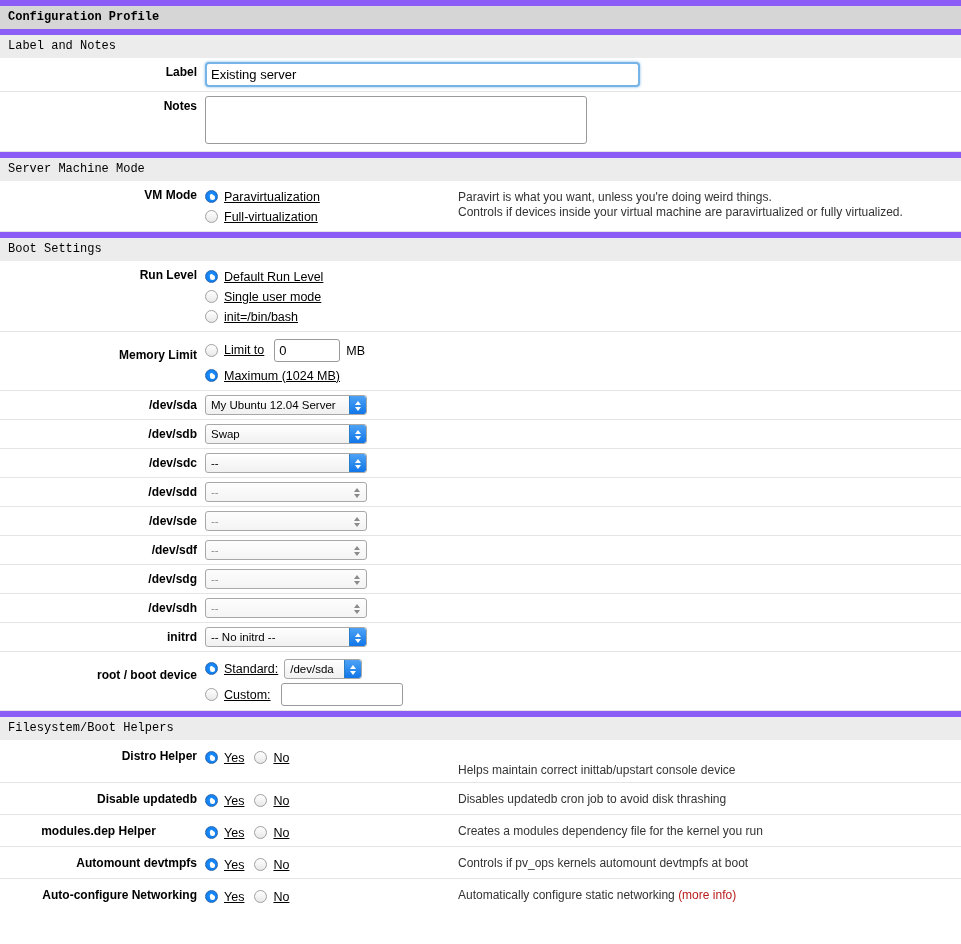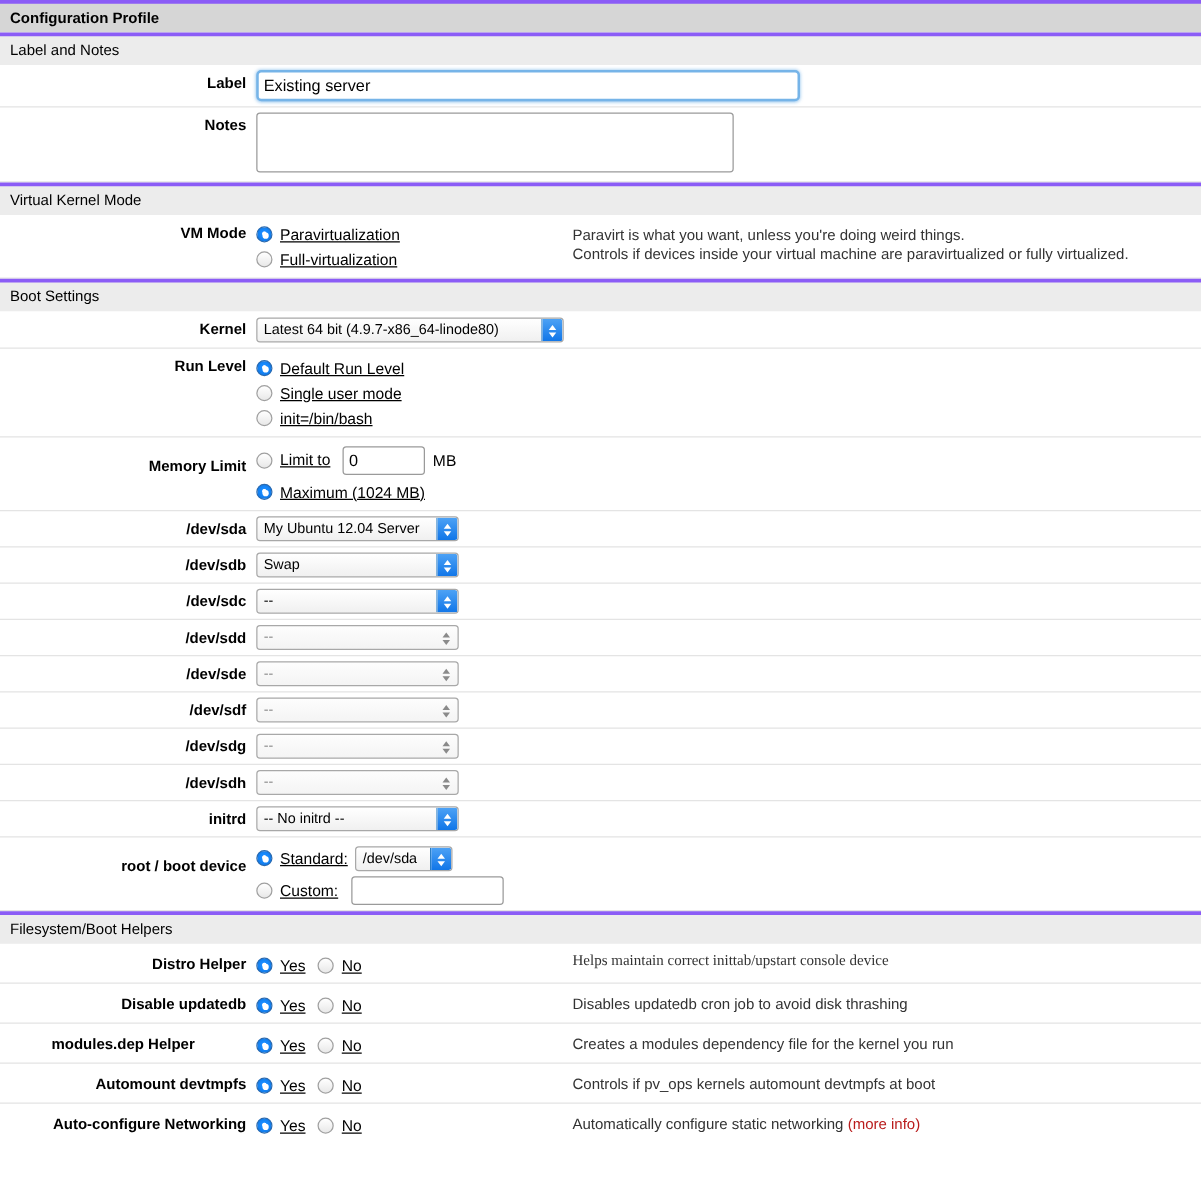--- a/index.html
+++ b/index.html
@@ -17,21 +17,22 @@
     background: #fff;
     overflow: hidden;
   }
   
   .section-bar {
     background: #d6d6d6;
     font-weight: bold;
     font-size: 12px;
     padding: 4px 8px 5px 8px;
     color: #000;
-    border-top: 3px solid #8b5cf6;
+    border-top: 6px solid #8b5cf6;
+    font-family: Liberation Mono, monospace;
   }
   .section-bar.light {
     background: #ececec;
     font-weight: normal;
   }
   .rows { width: 100%; }
   .row {
     display: flex;
     align-items: flex-start;
     border-bottom: 1px solid #e4e4e4;
@@ -202,21 +203,21 @@
 
     <div class="row">
       <div class="row-label">Notes</div>
       <div class="row-field" style="flex:0 0 390px;">
         <textarea class="notes" rows="3" style="width: 382px; height: 48px;" placeholder=""></textarea>
       </div>
       <div class="row-help"></div>
     </div>
   </div>
 
-  <div class="section-bar light">Virtual Kernel Mode</div>
+  <div class="section-bar light">Server Machine Mode</div>
   <div class="rows">
     <div class="row">
       <div class="row-label">VM Mode</div>
       <div class="row-field" style="flex:0 0 245px;padding-top:6px;">
         <div class="radio-line">
           <span class="radio on"></span>
           <span class="radio-label">Paravirtualization</span>
         </div>
         <div class="radio-line">
           <span class="radio"></span>
@@ -226,30 +227,20 @@
       <div class="row-help" style="padding-top:9px;">
         <div>Paravirt is what you want, unless you're doing weird things.</div>
         <div>Controls if devices inside your virtual machine are paravirtualized or fully virtualized.</div>
       </div>
     </div>
   </div>
 
   <div class="section-bar light">Boot Settings</div>
   <div class="rows">
 
-    <div class="row">
-      <div class="row-label">Kernel</div>
-      <div class="row-field" style="flex:0 0 250px;padding-top:5px;">
-        <span class="sel w246">
-          <span>Latest 64 bit (4.9.7-x86_64-linode80)</span>
-          <span class="arrow"></span>
-        </span>
-      </div>
-      <div class="row-help"></div>
-    </div>
 
     <div class="row">
       <div class="row-label">Run Level</div>
       <div class="row-field" style="padding-top:6px;">
         <div class="radio-line">
           <span class="radio on"></span>
           <span class="radio-label">Default Run Level</span>
         </div>
         <div class="radio-line">
           <span class="radio"></span>
@@ -419,21 +410,21 @@
           <div class="radio-line">
             <span class="radio on"></span>
             <span class="radio-label">Yes</span>
           </div>
           <div class="radio-line">
             <span class="radio"></span>
             <span class="radio-label">No</span>
           </div>
         </div>
       </div>
-      <div class="row-help" style="padding-top:6px;font-family:Liberation Serif, serif;">Helps maintain correct inittab/upstart console device</div>
+      <div class="row-help" style="padding-top:23px;">Helps maintain correct inittab/upstart console device</div>
     </div>
 
     <div class="row">
       <div class="row-label" style="padding-top:9px;">Disable updatedb</div>
       <div class="row-field" style="flex:0 0 245px;padding-top:5px;">
         <div class="yesno">
           <div class="radio-line">
             <span class="radio on"></span>
             <span class="radio-label">Yes</span>
           </div>

